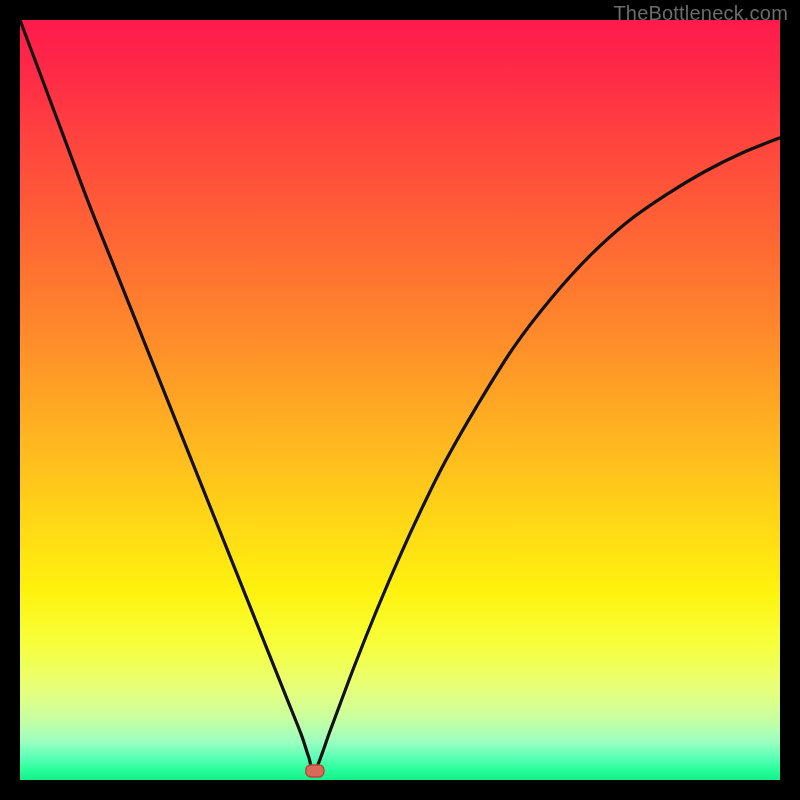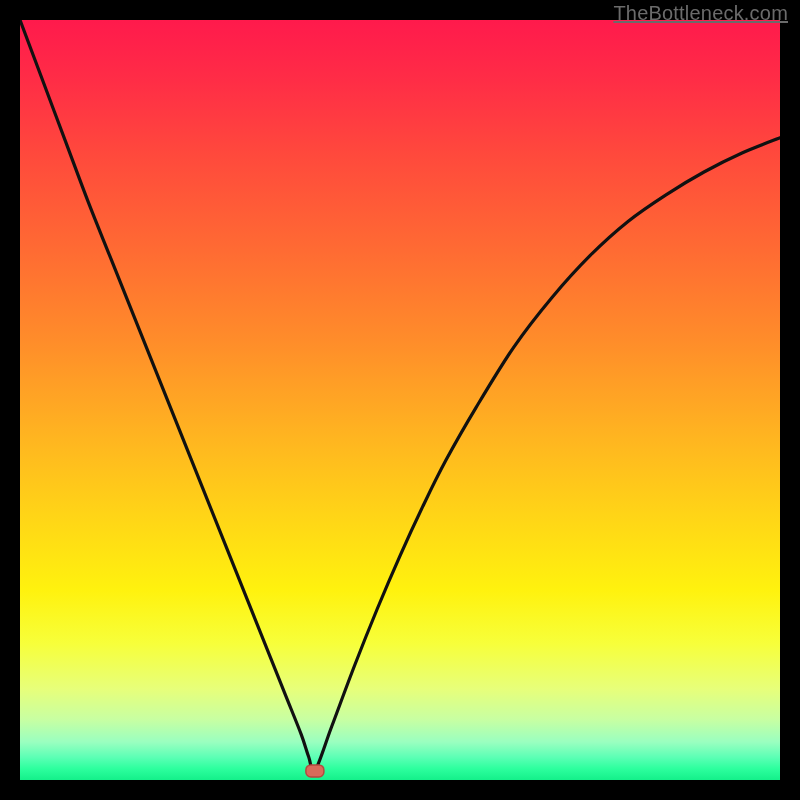--- a/index.html
+++ b/index.html
@@ -48,21 +48,20 @@
     height: 760px;
   }
   .watermark {
     position: absolute;
     top: 2px;
     right: 12px;
     color: #6b6b6b;
     font-size: 20px;
     letter-spacing: 0.2px;
     font-weight: 400;
-    text-decoration: underline;
   }
 </style>
 </head>
 <body>
 
 <div class="frame">
   <div class="gradient"></div>
   <svg class="plot" viewBox="0 0 760 760">
     <path id="curve-path" fill="none" stroke="#111111" stroke-width="3.2" stroke-linecap="round" stroke-linejoin="round" d="M 0.00 0.00 C 3.80 10.13, 15.20 40.53, 22.80 60.80 C 30.40 81.07, 38.00 101.33, 45.60 121.60 C 53.20 141.87, 60.80 162.77, 68.40 182.40 C 76.00 202.03, 83.60 220.40, 91.20 239.40 C 98.80 258.40, 106.40 277.40, 114.00 296.40 C 121.60 315.40, 129.20 334.40, 136.80 353.40 C 144.40 372.40, 152.00 391.40, 159.60 410.40 C 167.20 429.40, 174.80 448.40, 182.40 467.40 C 190.00 486.40, 197.60 505.40, 205.20 524.40 C 212.80 543.40, 220.40 562.40, 228.00 581.40 C 235.60 600.40, 244.47 622.57, 250.80 638.40 C 257.13 654.23, 260.93 663.73, 266.00 676.40 C 271.07 689.07, 277.40 704.27, 281.20 714.40 C 285.00 724.53, 286.52 731.12, 288.80 737.20 C 291.08 743.28, 291.08 755.95, 294.88 750.88 C 298.68 745.81, 305.01 724.28, 311.60 706.80 C 318.19 689.32, 326.80 665.63, 334.40 646.00 C 342.00 626.37, 349.60 607.37, 357.20 589.00 C 364.80 570.63, 372.40 552.90, 380.00 535.80 C 387.60 518.70, 395.20 502.23, 402.80 486.40 C 410.40 470.57, 416.73 457.27, 425.60 440.80 C 434.47 424.33, 444.60 406.60, 456.00 387.60 C 467.40 368.60, 481.33 345.17, 494.00 326.80 C 506.67 308.43, 519.33 292.60, 532.00 277.40 C 544.67 262.20, 557.33 248.27, 570.00 235.60 C 582.67 222.93, 595.33 211.53, 608.00 201.40 C 620.67 191.27, 633.33 183.03, 646.00 174.80 C 658.67 166.57, 671.33 158.97, 684.00 152.00 C 696.67 145.03, 709.33 138.70, 722.00 133.00 C 734.67 127.30, 753.67 120.33, 760.00 117.80"></path>
     <rect id="marker-rect" rx="5" ry="5" width="18" height="12" fill="#d96a5a" stroke="#b34a3f" stroke-width="1.5" x="285.88" y="744.88"></rect>

